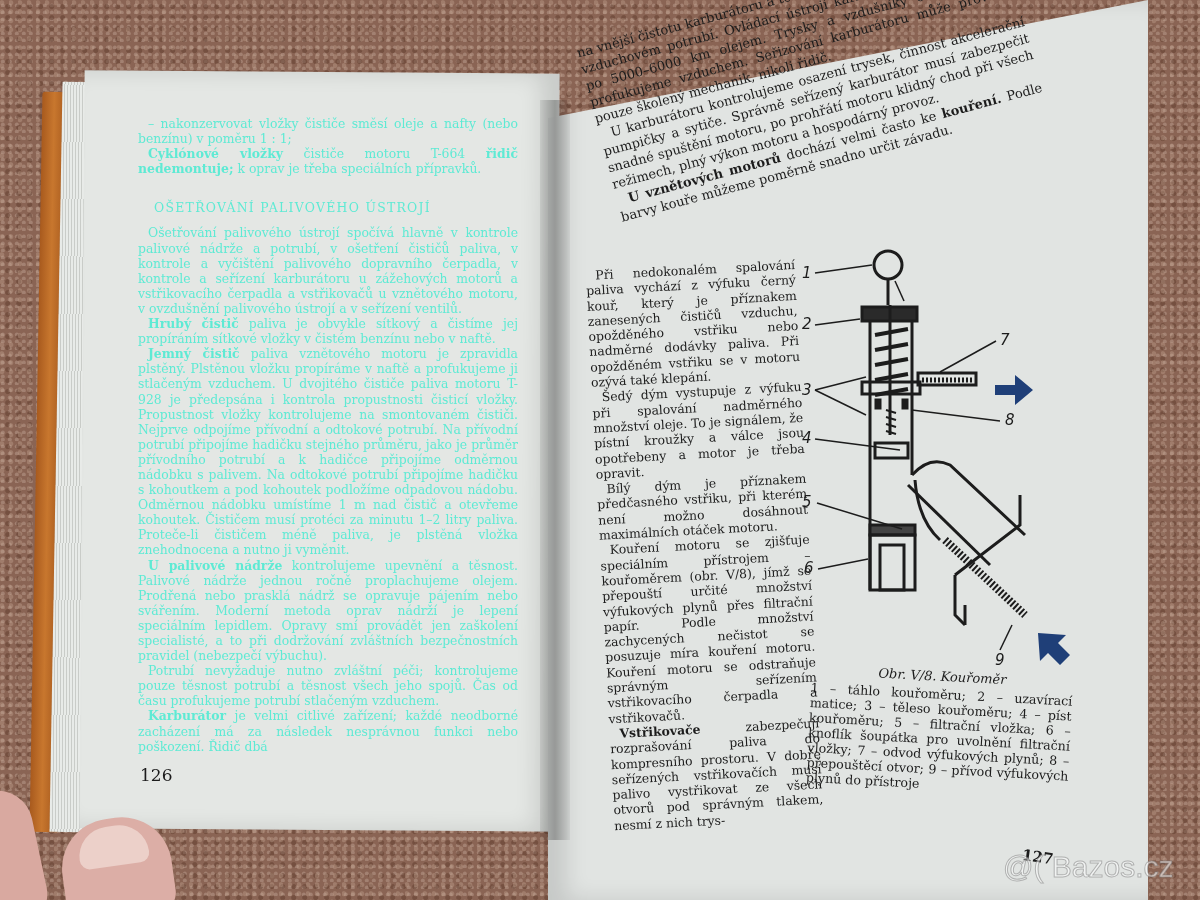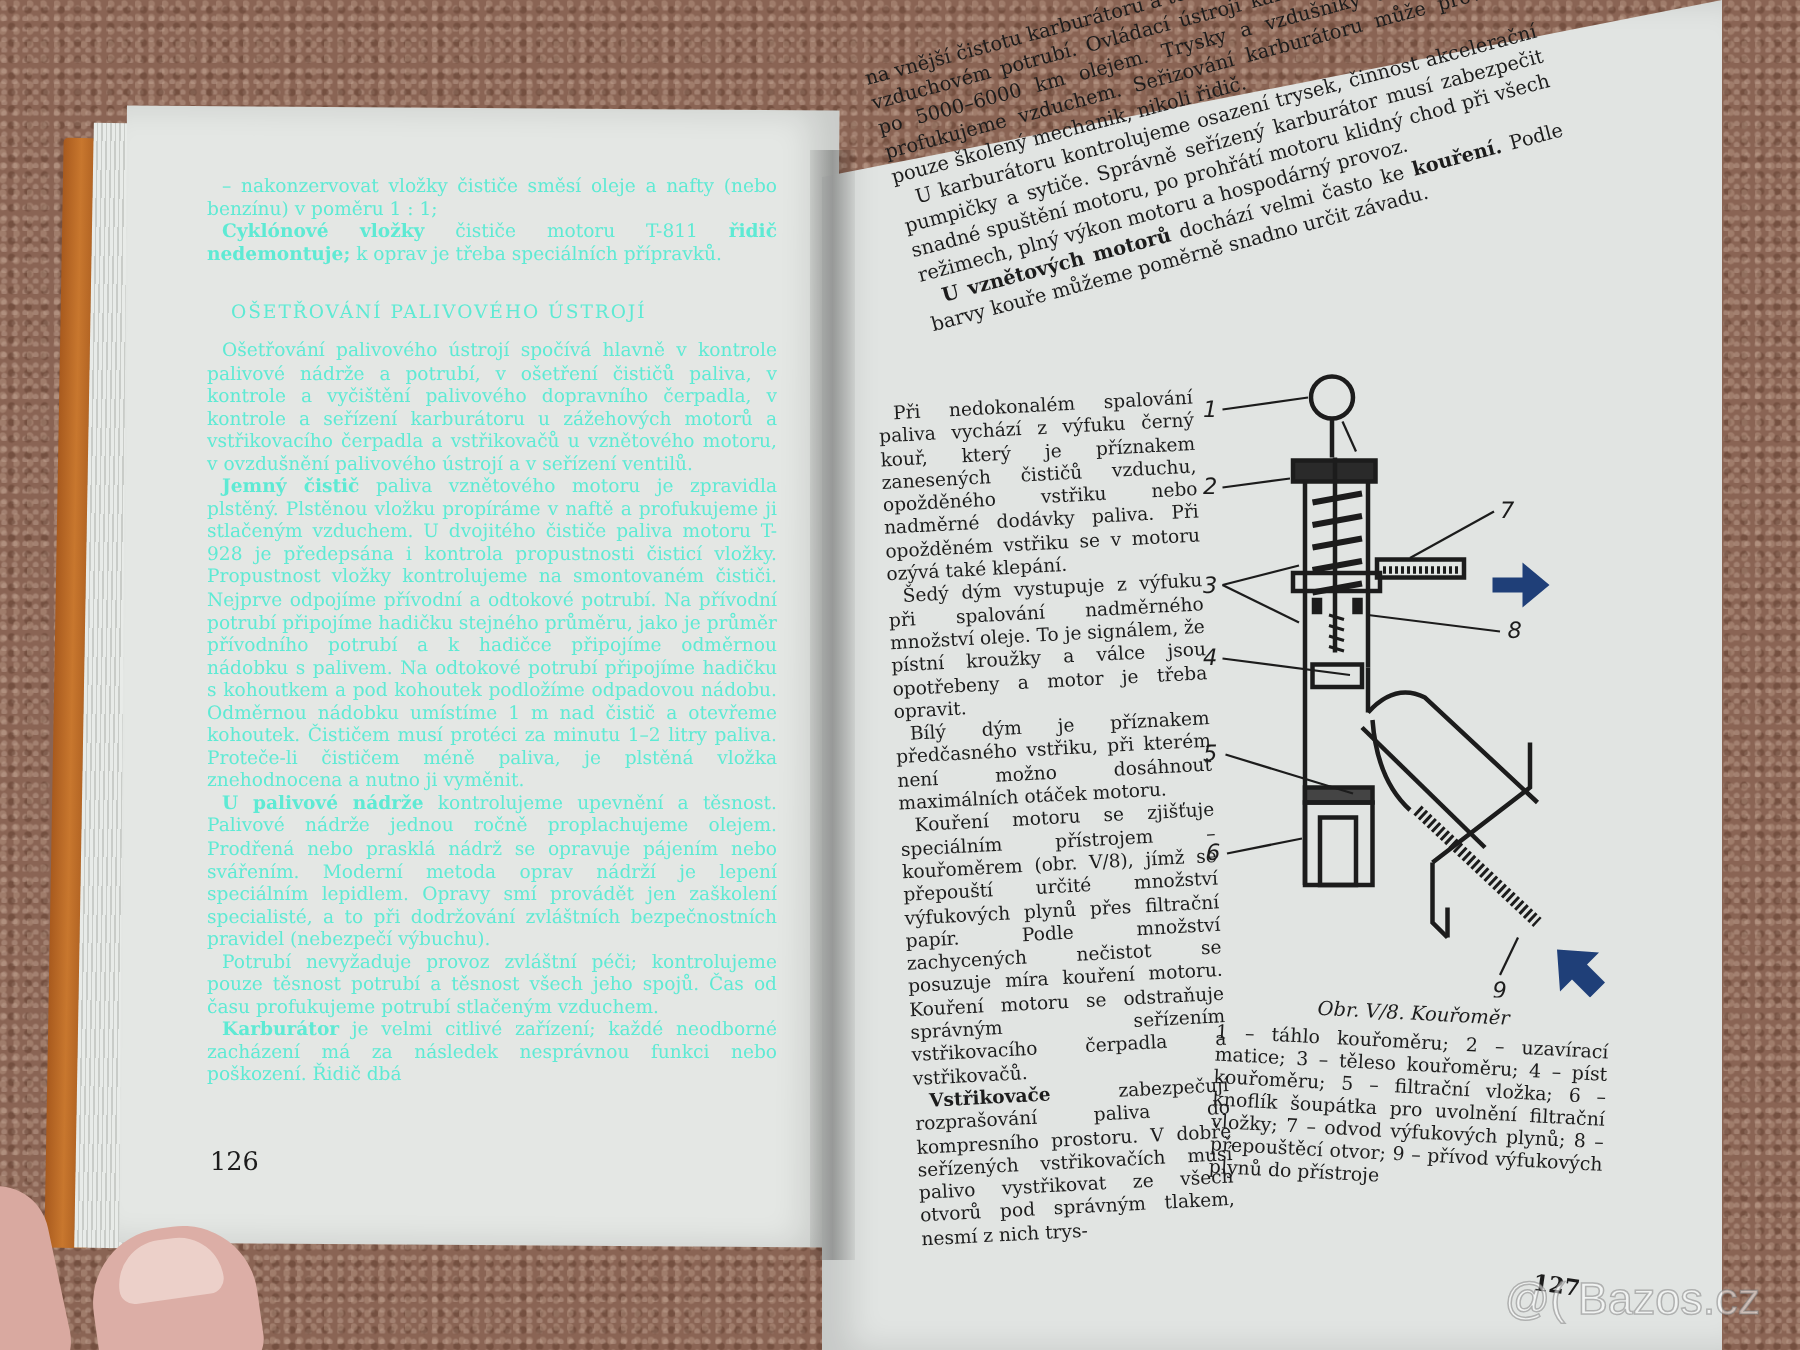--- a/index.html
+++ b/index.html
@@ -43,28 +43,29 @@
 
 <div class="cover"></div>
 <div class="page-edges"></div>
 <div class="page-left"></div>
 <div class="page-right"></div>
 <div class="spine-shadow"></div>
 
 <div class="col-left">
   <div id="left-intro">
       <p><span>– nakonzervovat vložky čističe směsí oleje a nafty (nebo benzínu) v poměru 1 : 1;</span></p>
-      <p><b>Cyklónové vložky</b><span> čističe motoru T-811 </span><b>řidič nedemontuje;</b><span> k oprav je třeba speciálních přípravků.</span></p>
+      <p><b>Cyklónové vložky</b><span> čističe motoru T-664 </span><b>řidič nedemontuje;</b><span> k oprav je třeba speciálních přípravků.</span></p>
     </div>
   <p class="heading">OŠETŘOVÁNÍ PALIVOVÉHO ÚSTROJÍ</p>
   <div id="left-section">
       <p><span>Ošetřování palivového ústrojí spočívá hlavně v kontrole palivové nádrže a potrubí, v ošetření čističů paliva, v kontrole a vyčištění palivového dopravního čerpadla, v kontrole a seřízení karburátoru u zážehových motorů a vstřikovacího čerpadla a vstřikovačů u vznětového motoru, v ovzdušnění palivového ústrojí a v seřízení ventilů.</span></p>
+      <p><b>Hrubý čistič</b><span> paliva je obvykle sítkový a čistíme jej propíráním sítkové vložky v čistém benzínu nebo v naftě.</span></p>
       <p><b>Jemný čistič</b><span> paliva vznětového motoru je zpravidla plstěný. Plstěnou vložku propíráme v naftě a profukujeme ji stlačeným vzduchem. U dvojitého čističe paliva motoru T-928 je předepsána i kontrola propustnosti čisticí vložky. Propustnost vložky kontrolujeme na smontovaném čističi. Nejprve odpojíme přívodní a odtokové potrubí. Na přívodní potrubí připojíme hadičku stejného průměru, jako je průměr přívodního potrubí a k hadičce připojíme odměrnou nádobku s palivem. Na odtokové potrubí připojíme hadičku s kohoutkem a pod kohoutek podložíme odpadovou nádobu. Odměrnou nádobku umístíme 1 m nad čistič a otevřeme kohoutek. Čističem musí protéci za minutu 1–2 litry paliva. Proteče-li čističem méně paliva, je plstěná vložka znehodnocena a nutno ji vyměnit.</span></p>
       <p><b>U palivové nádrže</b><span> kontrolujeme upevnění a těsnost. Palivové nádrže jednou ročně proplachujeme olejem. Prodřená nebo prasklá nádrž se opravuje pájením nebo svářením. Moderní metoda oprav nádrží je lepení speciálním lepidlem. Opravy smí provádět jen zaškolení specialisté, a to při dodržování zvláštních bezpečnostních pravidel (nebezpečí výbuchu).</span></p>
-      <p><span>Potrubí nevyžaduje provoz zvláštní péči; kontrolujeme pouze těsnost potrubí a těsnost všech jeho spojů. Čas od času profukujeme potrubí stlačeným vzduchem.</span></p>
+      <p><span>Potrubí nevyžaduje nutno zvláštní péči; kontrolujeme pouze těsnost potrubí a těsnost všech jeho spojů. Čas od času profukujeme potrubí stlačeným vzduchem.</span></p>
       <p><b>Karburátor</b><span> je velmi citlivé zařízení; každé neodborné zacházení má za následek nesprávnou funkci nebo poškození. Řidič dbá</span></p>
     </div>
 </div>
 <div class="page-num-left">126</div>
 
 <div class="right-top" id="right-top">
     <p class="noind"><span>na vnější čistotu karburátoru a těsnost všech spojů na palivovém a vzduchovém potrubí. Ovládací ústrojí karburátoru promazáváme po 5000–6000 km olejem. Trysky a vzdušníky čistíme žíní a profukujeme vzduchem. Seřizování karburátoru může provádět pouze školený mechanik, nikoli řidič.</span></p>
     <p><span>U karburátoru kontrolujeme osazení trysek, činnost akcelerační pumpičky a sytiče. Správně seřízený karburátor musí zabezpečit snadné spuštění motoru, po prohřátí motoru klidný chod při všech režimech, plný výkon motoru a hospodárný provoz.</span></p>
     <p><b>U vznětových motorů</b><span> dochází velmi často ke </span><b>kouření.</b><span> Podle barvy kouře můžeme poměrně snadno určit závadu.</span></p>
   </div>

